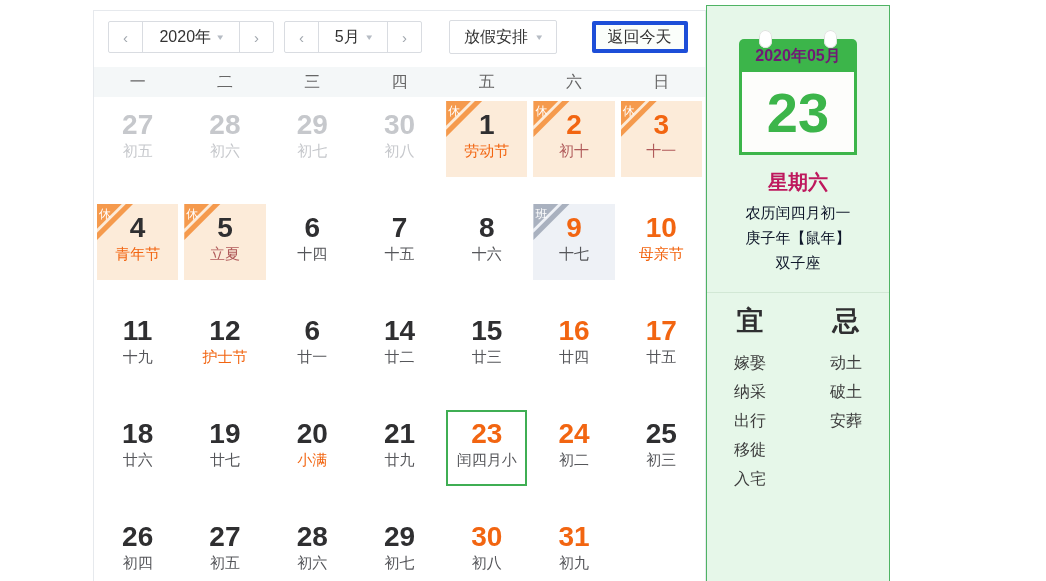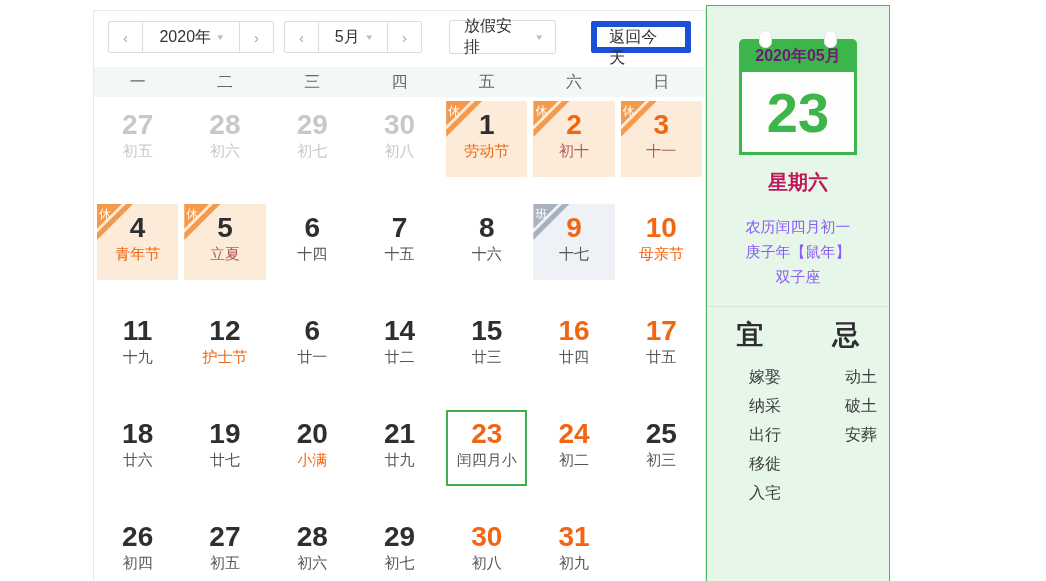--- a/index.html
+++ b/index.html
@@ -18,23 +18,23 @@
        color:#a0a6ad;font-size:15px;cursor:pointer;user-select:none;}
   .seg .label{display:flex;align-items:center;justify-content:center;gap:7px;
        padding:0 10px;border-left:1px solid #d9dce1;border-right:1px solid #d9dce1;
        font-size:16px;color:#333;}
   .seg.year .label{min-width:76px;}
   .seg.month .label{min-width:48px;text-align:center;}
   .caret{font-size:9px;color:#b6bcc4;transform:scaleX(1.3);}
   .btn-holiday{display:flex;align-items:center;gap:9px;height:32px;border:1px solid #d9dce1;
        border-radius:2px;padding:16px 14px;margin-left:27px;font-size:16px;color:#333;
        background:#fff;box-sizing:border-box;cursor:pointer;}
-  .btn-today{height:32px;border:6px solid #1d4ed8;border-radius:2px;padding:0 12px;
+  .btn-today{height:32px;border:4px solid #1d4ed8;border-radius:2px;padding:0 12px;
        margin-left:35px;font-size:16px;color:#333;background:#fbfefb;display:flex;
-       align-items:flex-start;box-sizing:border-box;cursor:pointer;}
+       align-items:center;box-sizing:border-box;cursor:pointer;}
   .weekdays{margin-top:14px;height:30px;background:#f4f7f8;display:grid;
        grid-template-columns:repeat(7,1fr);align-items:center;text-align:center;
        color:#666;font-size:16px;}
   .grid{display:grid;grid-template-columns:repeat(7,1fr);grid-auto-rows:103px;padding-top:2px;}
   .cell{position:relative;margin:2px 3px 0 3px;height:76px;text-align:center;
        box-sizing:border-box;background:#fff;cursor:pointer;overflow:hidden;}
   .cell.holiday{background:#fcebd9;}
   .cell.work{background:#eef1f6;}
   .cell.selected{border:2px solid #3fae53;}
   .num{padding-top:10px;font-size:28px;font-weight:bold;line-height:28px;}
@@ -55,27 +55,27 @@
   .card{position:relative;width:118px;margin:33px auto 0;}
   .ring{position:absolute;top:-9px;width:13px;height:18px;background:#fff;
        border-radius:7px;box-shadow:inset 0 0 0 1px #dfe3df;}
   .ring.l{left:20px}.ring.r{right:20px}
   .card-head{height:33px;line-height:33px;background:#3cb54a;color:#701a75;font-size:16px;
        font-weight:bold;border-radius:5px 5px 0 0;}
   .card-body{height:80px;background:#fdfdfb;border:3px solid #3cb54a;border-top:none;
        display:flex;align-items:center;justify-content:center;font-size:56px;
        font-weight:bold;color:#3cb54a;}
   .weekday-txt{margin-top:14px;font-size:20px;font-weight:bold;color:#be185d;}
-  .info{margin-top:18px;font-size:15px;color:#8b5cf6;line-height:25px;}
+  .info{margin-top:4px;font-size:15px;color:#0f172a;line-height:25px;}
   .yiji{margin-top:17px;border-top:1px solid #d2e8d5;padding-top:10px;display:flex;
        justify-content:center;gap:34px;}
   .yiji .col{width:62px;}
   .yiji .hd{font-size:27px;font-weight:bold;color:#2f2f31;}
   .yiji ul{list-style:none;margin:9px 0 0;padding:0;font-size:16px;color:#3d3d3d;}
-  .yiji li{line-height:29px;text-align:right;}
+  .yiji li{line-height:29px;}
 </style>
 </head>
 <body>
 
 <div class="cal">
   <div class="toolbar">
     <div class="seg year">
       <span class="nav">
           <span>‹</span>
         </span>

